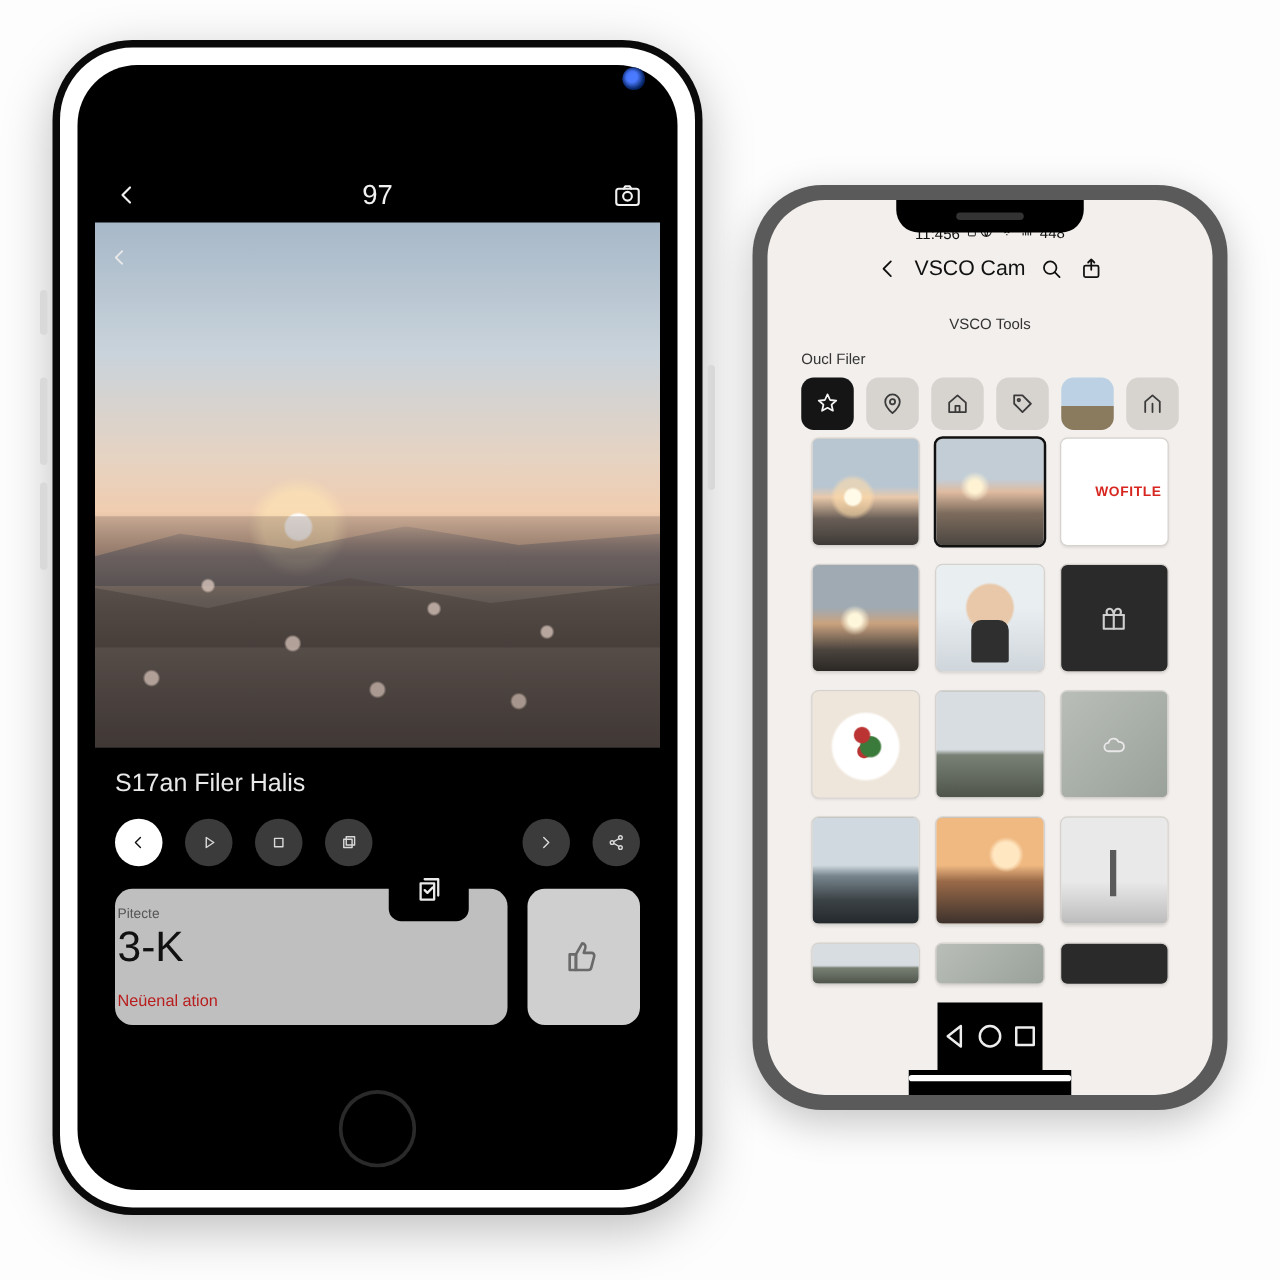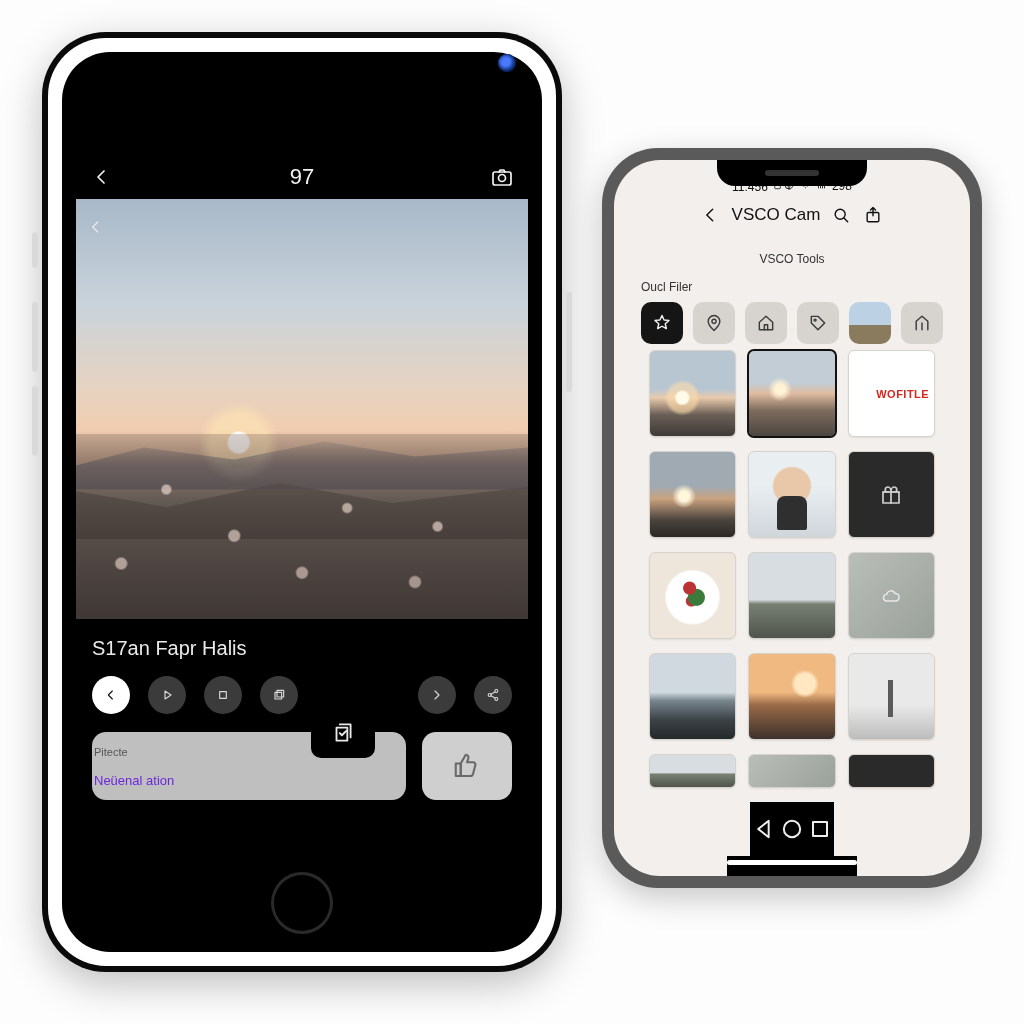--- a/index.html
+++ b/index.html
@@ -135,21 +135,21 @@
     align-items:stretch;
     position:relative;
   }
   .card-big{
     flex:3; border-radius:14px; background:#bfbfbf;
     padding:14px 2px 12px; color:#2a2a2a;
     position:relative;
   }
   .card-big .small{ font-size:11px; color:#555; }
   .card-big .big{ font-size:34px; font-weight:500; color:#111; margin-top:2px;}
-  .card-big .sub{ font-size:13px; color:#6d28d9; margin-top:15px;}
+  .card-big .sub{ font-size:13px; color:#b91c1c; margin-top:15px;}
   .card-sm{
     width:90px; border-radius:14px; background:#cfcfcf;
     display:flex; align-items:center; justify-content:center;
   }
   .save-bump{
     position:absolute; top:-26px; left:52%;
     width:64px; height:52px; border-radius:26px 26px 10px 10px;
     background:#000; display:flex; align-items:center; justify-content:center;
     z-index:2;
   }
@@ -332,21 +332,21 @@
         <span class="chev">
           <svg viewBox="0 0 24 24" width="20" height="20">
               <path d="M14 6l-6 6 6 6"></path>
             </svg>
         </span>
         <div class="ridge r1"></div>
         <div class="ridge r2"></div>
         <div class="flw"></div>
       </div>
 
-      <div class="ptitle">S17an Fapr Halis</div>
+      <div class="ptitle">S17an Filer Halis</div>
 
       <div class="toolrow">
         <span class="circ primary">
           <svg viewBox="0 0 24 24">
               <path d="M14 6l-6 6 6 6"></path>
             </svg>
         </span>
         <span class="circ">
           <svg viewBox="0 0 24 24">
               <path d="M9 6l9 6-9 6z"></path>
@@ -382,20 +382,21 @@
       <div class="cards">
         <span class="save-bump">
           <svg viewBox="0 0 24 24">
               <rect x="6" y="8" width="10" height="12"></rect>
               <path d="M9 5h10v12"></path>
               <path d="M9 13l2 2 4-4"></path>
             </svg>
         </span>
         <div class="card-big">
           <div class="small">Pitecte</div>
+          <div class="big">3-K</div>
           <div class="sub">Neüenal ation</div>
         </div>
         <div class="card-sm">
           <svg viewBox="0 0 24 24" width="30" height="30" style="color:#6a6a6a">
               <path d="M7 20V10l4-7c1.5 0 2.5 1.5 2 3l-1 3h5c1 0 2 1 1.7 2.2l-1.8 7c-.2.9-1 1.8-2 1.8H7z"></path>
               <rect x="3" y="10" width="4" height="10"></rect>
             </svg>
         </div>
       </div>
 
@@ -422,21 +423,21 @@
               <circle cx="12" cy="12" r="8"></circle>
               <path d="M4 12h16M12 4c3 3 3 13 0 16M12 4c-3 3-3 13 0 16"></path>
             </svg></span>
         <span><svg viewBox="0 0 24 24" width="13" height="13">
               <path d="M3 9c5-5 13-5 18 0M6 12c3.3-3.3 8.7-3.3 12 0M9 15c1.7-1.7 4.3-1.7 6 0"></path>
               <circle cx="12" cy="18" r="1" fill="currentColor" stroke="none"></circle>
             </svg></span>
         <span><svg viewBox="0 0 24 24" width="12" height="12">
               <path d="M5 18v-3M9 18v-6M13 18V8M17 18V5"></path>
             </svg></span>
-        <span>298</span>
+        <span>448</span>
       </div>
     </div>
 
     <div class="rtitle">
       <span class="ric">
           <svg viewBox="0 0 24 24">
             <path d="M14 5l-7 7 7 7"></path>
           </svg>
         </span>
       <span class="lbl">VSCO Cam</span>

